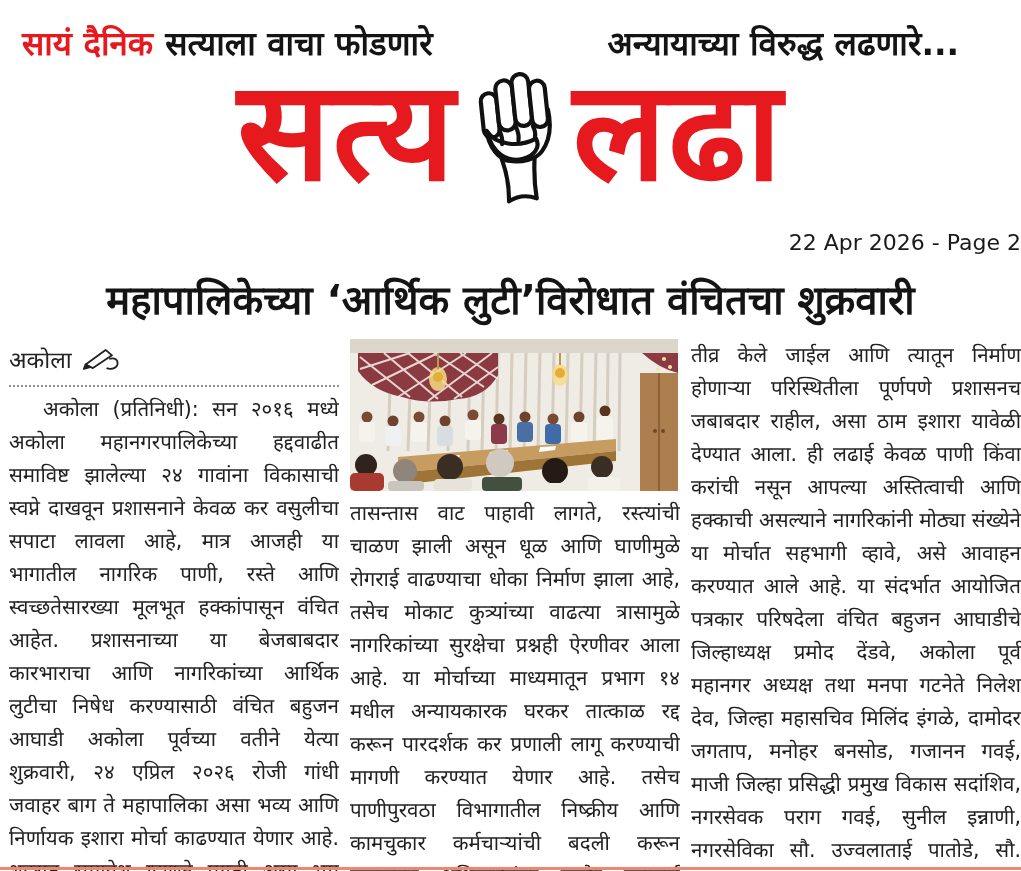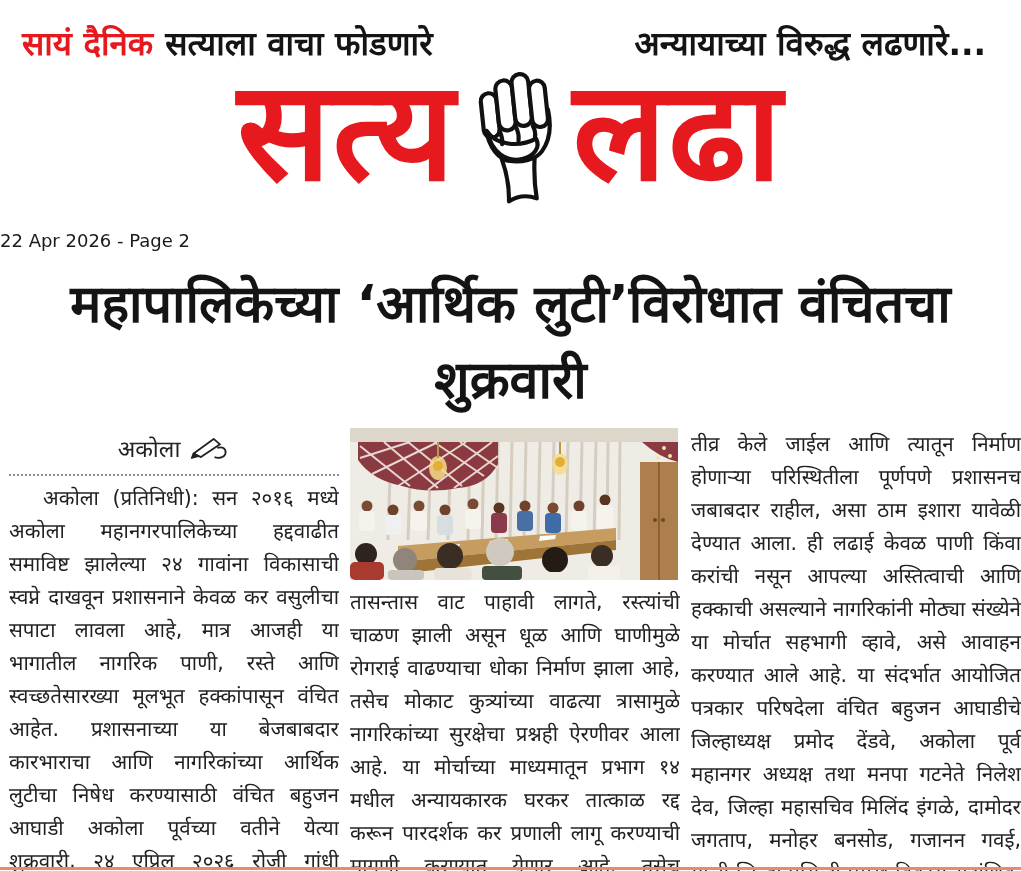--- a/index.html
+++ b/index.html
@@ -7,59 +7,59 @@
     position:relative;
     width:1021px;height:871px;
     background:#ffffff;
     overflow:hidden;
     font-family:"DejaVu Sans", sans-serif;
     color:#222;
   }
   
   .topline{
     display:flex;align-items:baseline;
-    padding:26px 20px 0 22px;
+    padding:26px 26px 0 22px;
     font-weight:bold;font-size:33px;line-height:1.1;
     white-space:nowrap;
   }
   .edition{color:#e6191e;}
   .tagline-left{color:#141414;margin-left:12px;}
-  .tagline-right{color:#141414;margin-left:auto;margin-right:15px;}
+  .tagline-right{color:#141414;margin-left:auto;margin-right:36px;}
   .nameplate{
     display:flex;justify-content:center;align-items:flex-start;
     height:152px;margin-top:0px;
   }
   .nameplate .word{
     font-size:138px;line-height:140px;font-weight:bold;
     color:#e6191e;letter-spacing:2px;
   }
   .fist{width:104px;height:158px;margin:-16px 6px 0 6px;flex:0 0 auto;}
   
   .dateline{
-    text-align:left;font-size:18px;color:#1a1a1a;
+    text-align:right;font-size:22px;color:#1a1a1a;
     margin-top:16px;
   }
   
   .headline{
     margin:16px 6px 0 6px;
     text-align:center;
     font-weight:bold;
-    font-size:52px;line-height:1.45;
+    font-size:40px;line-height:1.45;
     color:#141414;
   }
   
   .content{
     display:grid;
     grid-template-columns:330px 330px 330px;
     column-gap:11px;
     padding:10px 9px 0 9px;
   }
   .col{overflow:hidden;}
   .byline{
-    display:flex;align-items:center;justify-content:center;
+    display:flex;align-items:center;
     gap:10px;
     font-size:23px;color:#222;
     padding:4px 0 10px 0;
     border-bottom:2px dotted #8f8f8f;
     margin-bottom:6px;
     font-family:Liberation Serif, serif;
   }
   .pen-icon{width:40px;height:26px;flex:0 0 auto;}
   .body-text{
     margin:0;

